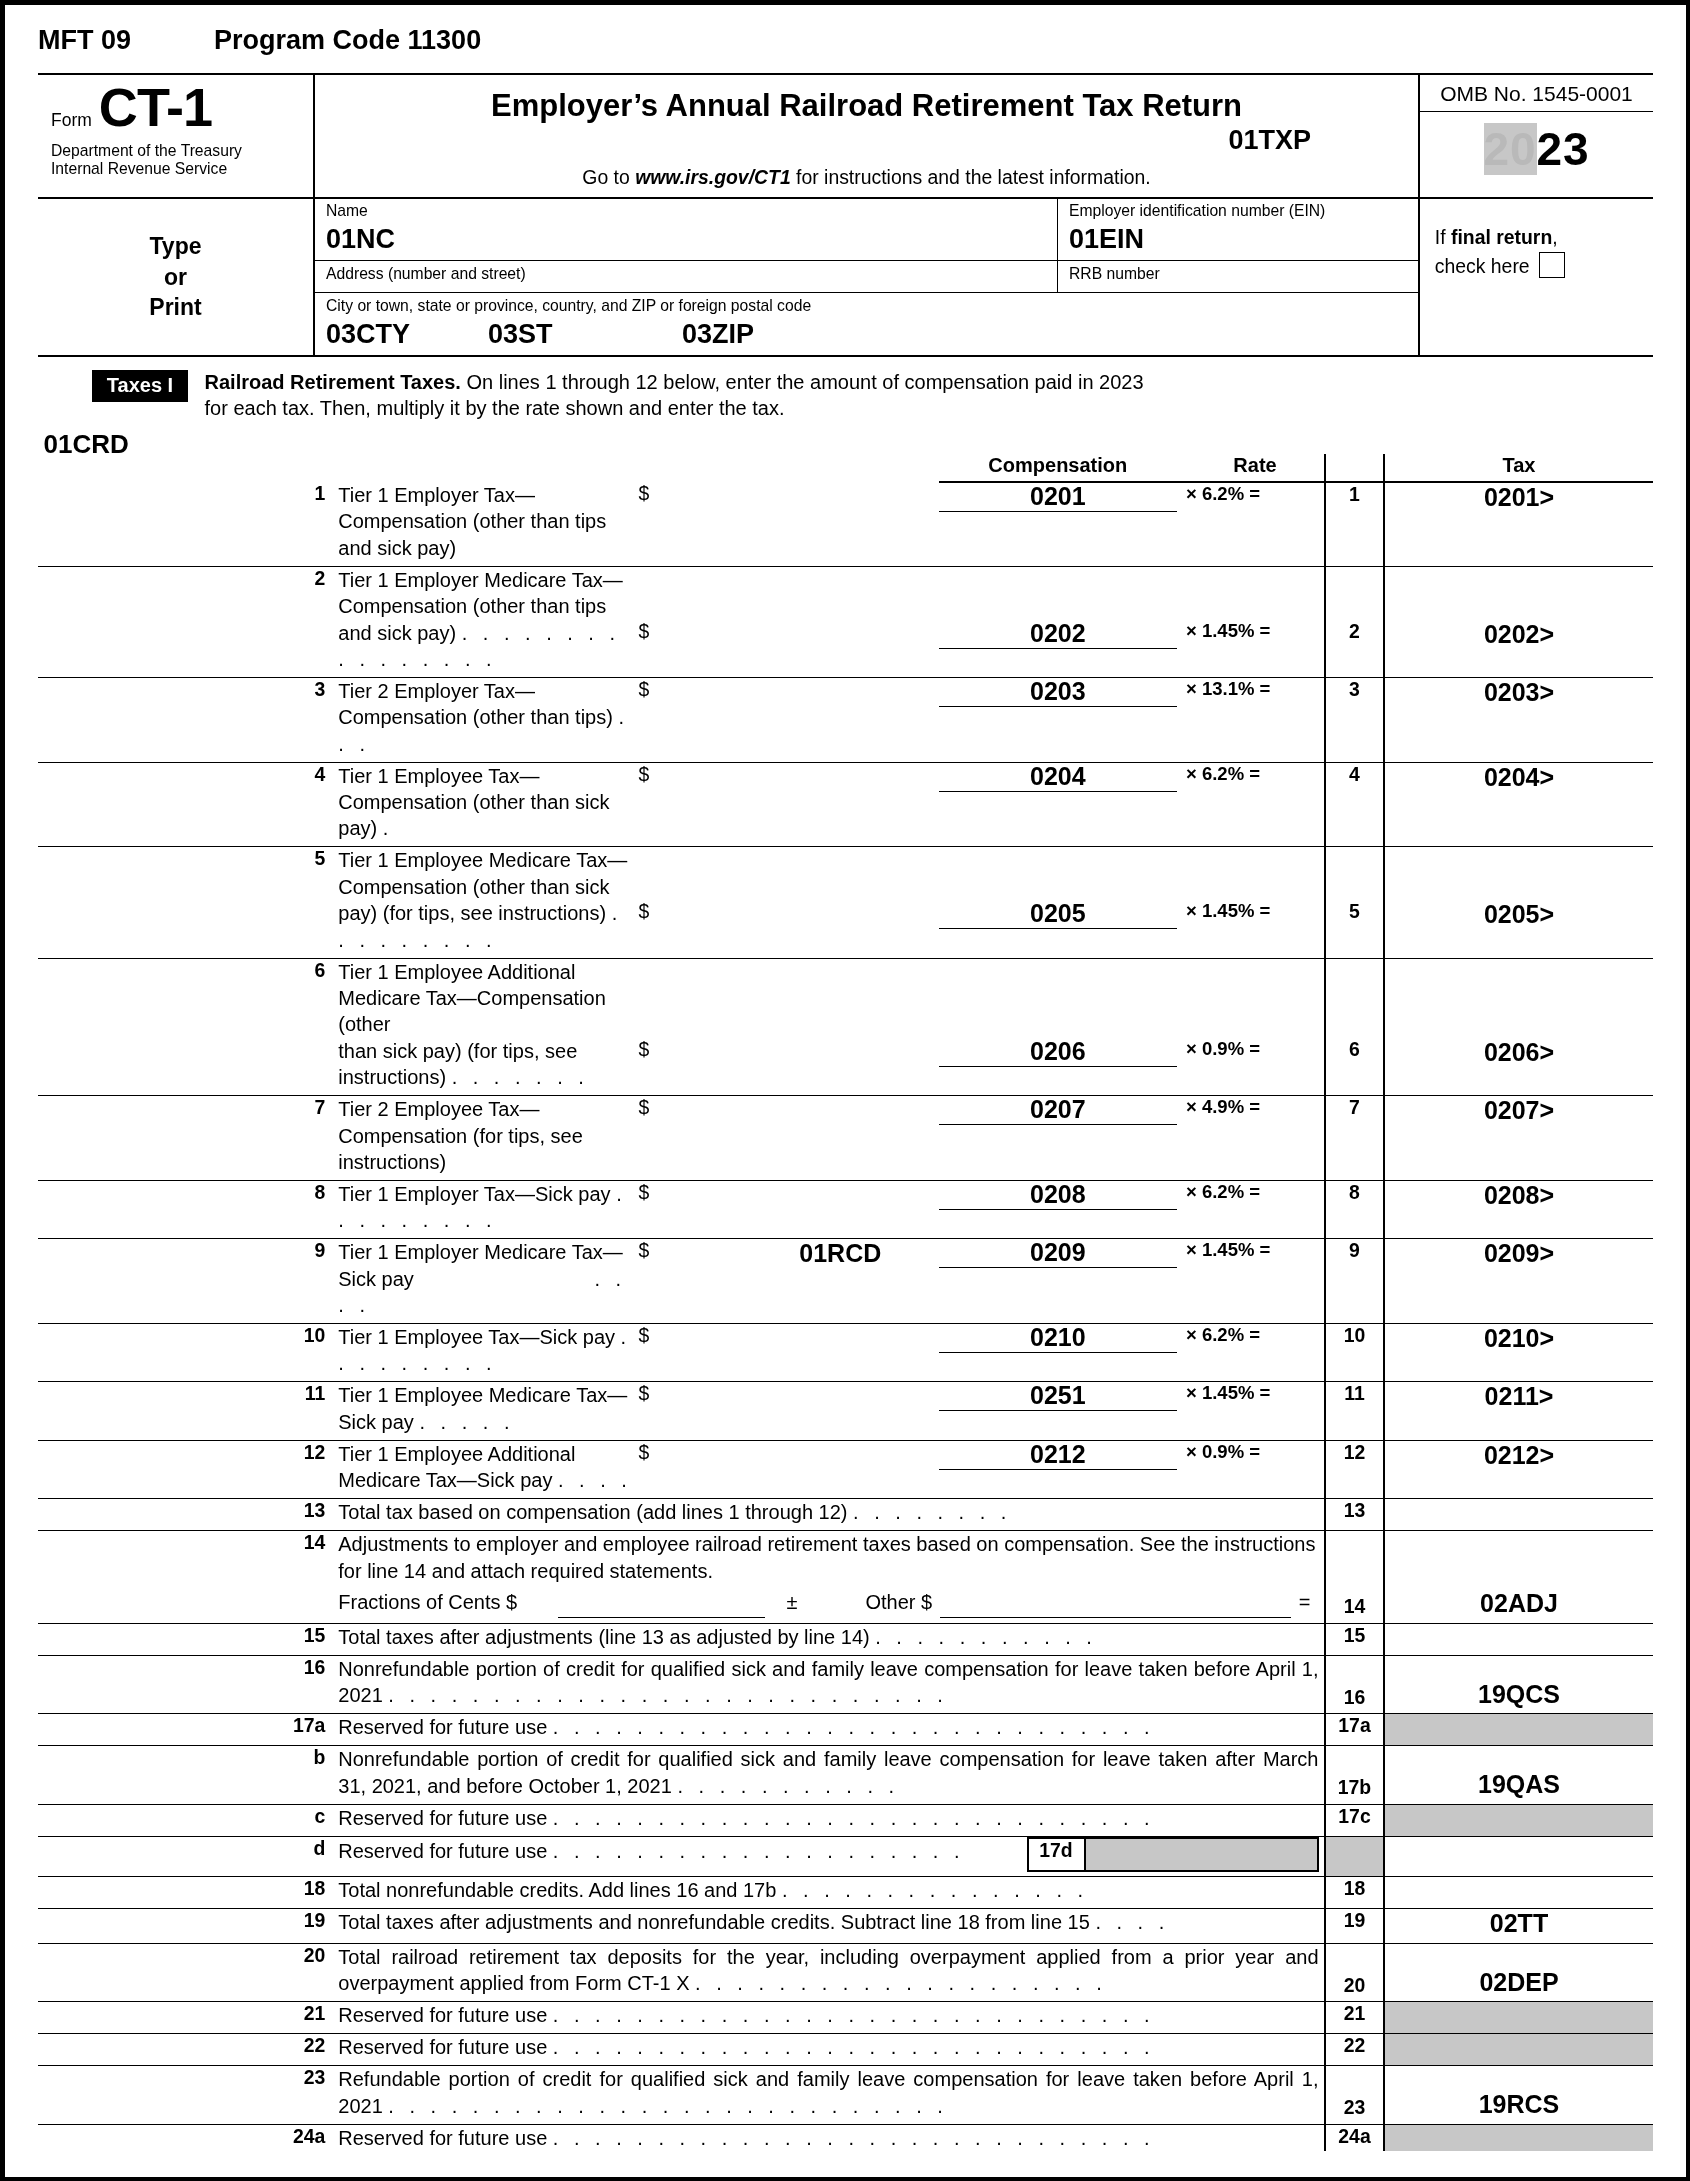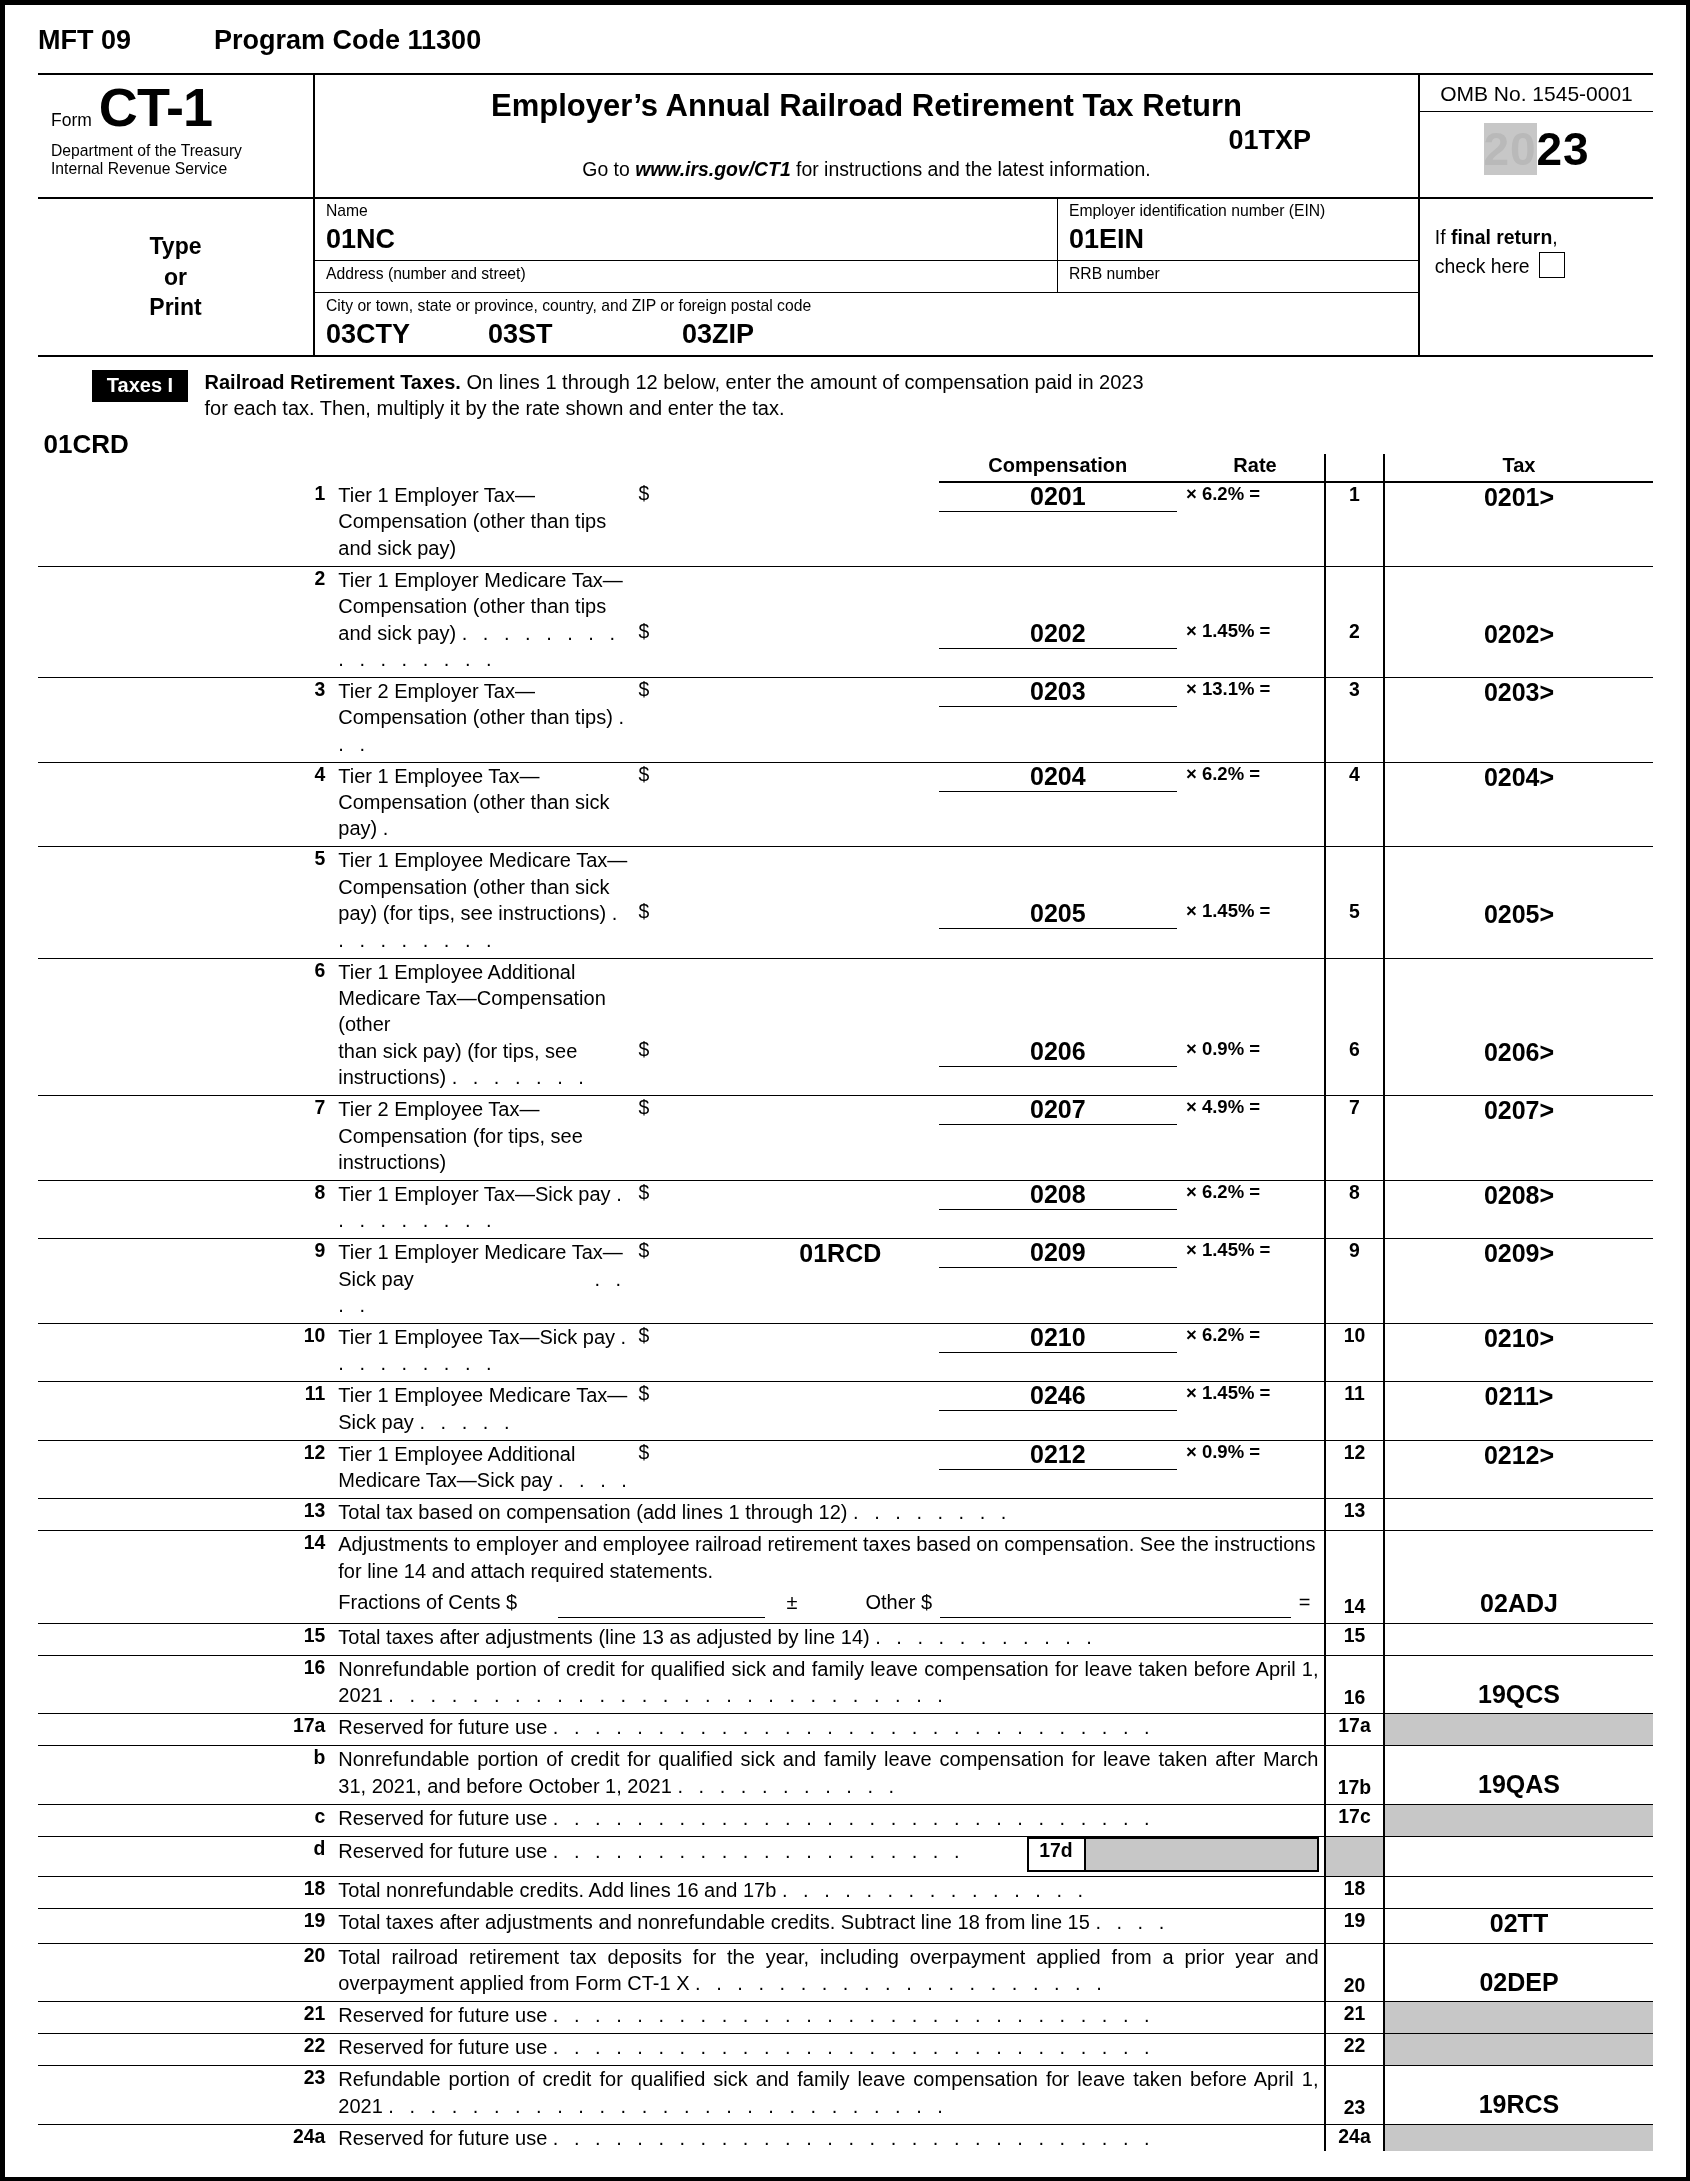--- a/index.html
+++ b/index.html
@@ -43,21 +43,21 @@
   .hdr-form-word { font-size:17.5px; margin-right:7px; }
   .hdr-ct1 { font-size:54px; font-weight:bold; letter-spacing:-0.9px; line-height:.95; }
   .hdr-dept { font-size:15.7px; line-height:1.12; margin-top:9.2px; }
 
   .hdr-mid {
     flex:1; border-right:2.8px solid #000; box-sizing:border-box;
     text-align:center; position:relative; padding-top:13px;
   }
   .hdr-title { font-size:31px; font-weight:bold; }
   .hdr-01txp { font-size:27px; font-weight:bold; text-align:right; padding-right:107px; margin-top:1.8px; }
-  .hdr-goto { font-size:19.4px; margin-top:2px; }
+  .hdr-goto { font-size:19.4px; margin-top:10px; }
   .hdr-goto i { font-weight:bold; font-style:italic; }
 
   .hdr-right { width:233px; box-sizing:border-box; text-align:center; }
   .omb { font-size:21px; padding:7.4px 0 5.5px; border-bottom:1.8px solid #000; }
   .yr { font-size:46px; font-weight:bold; padding-top:9.2px; letter-spacing:0.9px; }
   .yr .gray { color:#b9b9b9; }
 
   
   .tp { display:flex; border-bottom:2.8px solid #000; }
   .tp-left {
@@ -449,21 +449,21 @@
             <td></td>
           </tr>
 
       <tr>
         <td class="c-num">11</td>
         <td class="c-desc">
               <div class="desc"><span>Tier 1 Employee Medicare Tax—Sick pay</span> <span class="dots">. . . . .</span></div>
             </td>
         <td class="c-dollar">$</td>
         <td class="c-comp">
-              <span class="fillval">0246</span>
+              <span class="fillval">0251</span>
             </td>
         <td class="c-rate">× 1.45% =</td>
         <td class="c-lnum">11</td>
         <td class="c-tax"><span class="taxval">0211&gt;</span></td>
       </tr>
       <tr class="rowline">
             <td colspan="5" style="height:4.6px"></td>
             <td class="c-lnum"></td>
             <td></td>
           </tr>

